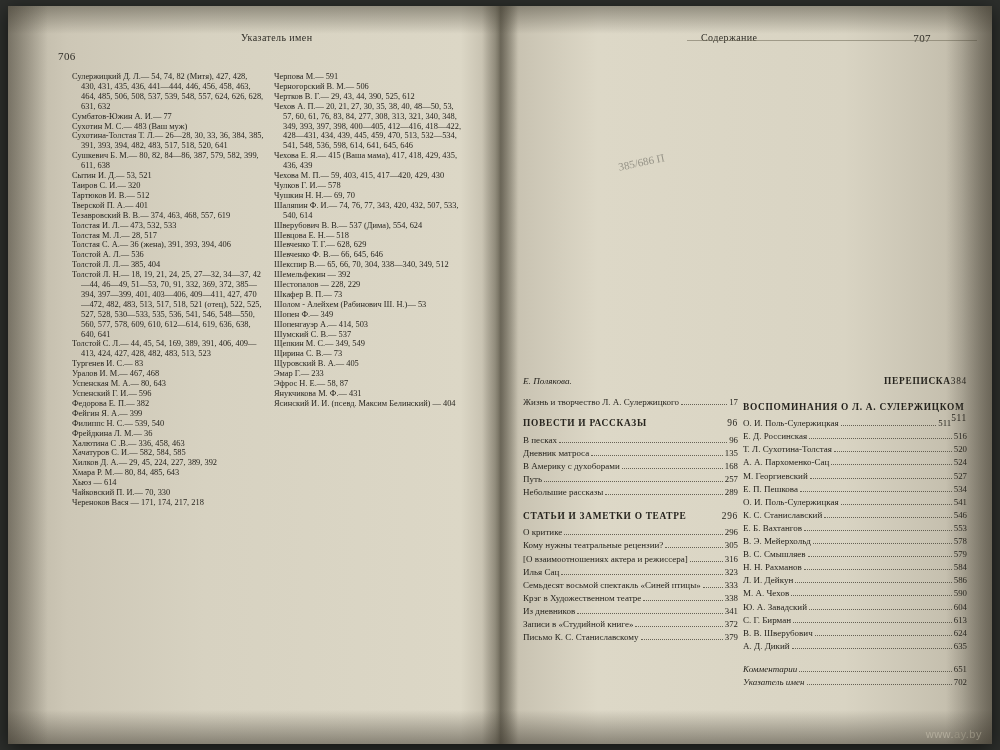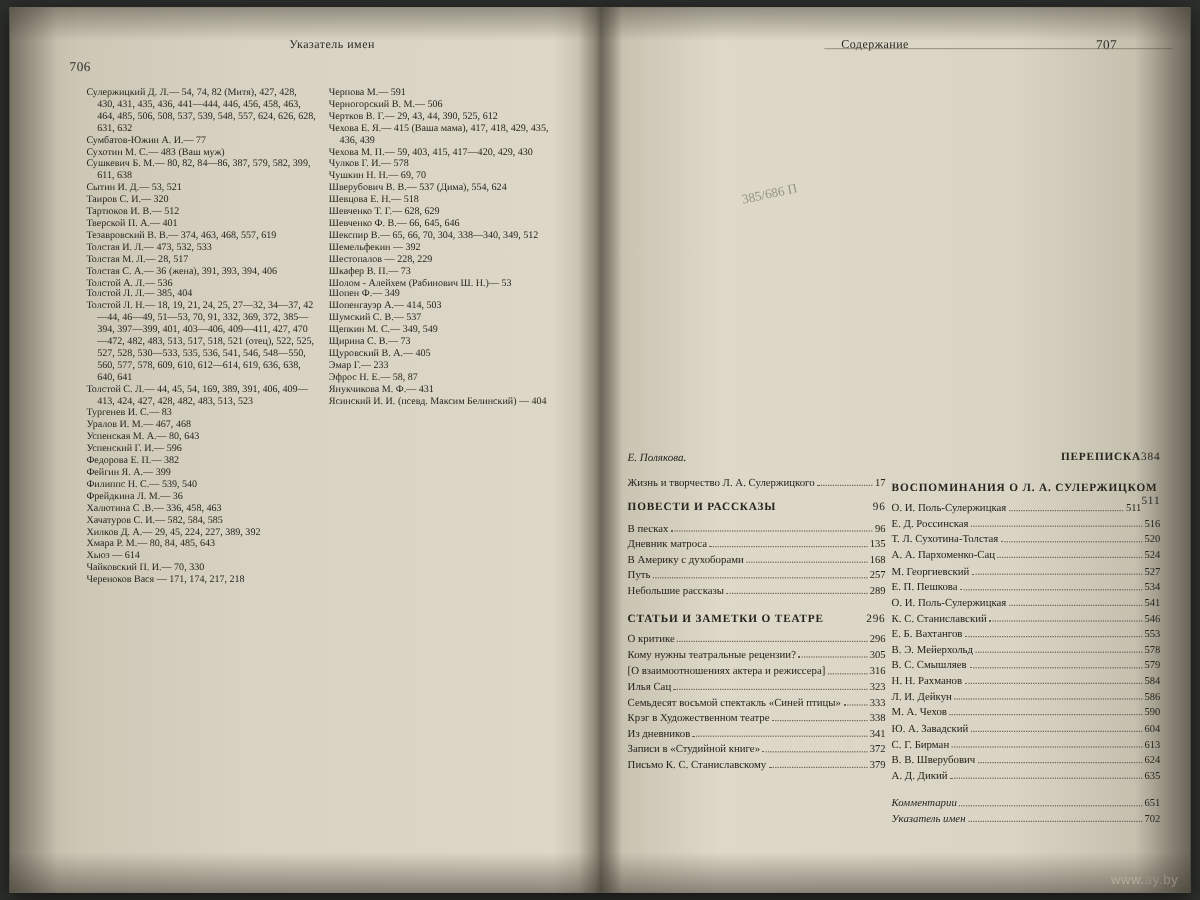--- a/index.html
+++ b/index.html
@@ -92,20 +92,21 @@
     <div class="page page-left">
       <div class="runhead">
         <span class="folio">706</span>
         <span class="title">Указатель имен</span>
       </div>
       <div class="cols">
         <div class="col col-a">
             <div class="entry">Сулержицкий Д. Л.— 54, 74, 82 (Митя), 427, 428, 430, 431, 435, 436, 441—444, 446, 456, 458, 463, 464, 485, 506, 508, 537, 539, 548, 557, 624, 626, 628, 631, 632</div>
             <div class="entry">Сумбатов-Южин А. И.— 77</div>
             <div class="entry">Сухотин М. С.— 483 (Ваш муж)</div>
+            <div class="entry">Сухотина-Толстая Т. Л.— 26—28, 30, 33, 36, 384, 385, 391, 393, 394, 482, 483, 517, 518, 520, 641</div>
             <div class="entry">Сушкевич Б. М.— 80, 82, 84—86, 387, 579, 582, 399, 611, 638</div>
             <div class="entry">Сытин И. Д.— 53, 521</div>
             <div class="entry">Таиров С. И.— 320</div>
             <div class="entry">Тартюков И. В.— 512</div>
             <div class="entry">Тверской П. А.— 401</div>
             <div class="entry">Тезавровский В. В.— 374, 463, 468, 557, 619</div>
             <div class="entry">Толстая И. Л.— 473, 532, 533</div>
             <div class="entry">Толстая М. Л.— 28, 517</div>
             <div class="entry">Толстая С. А.— 36 (жена), 391, 393, 394, 406</div>
             <div class="entry">Толстой А. Л.— 536</div>
@@ -125,24 +126,26 @@
             <div class="entry">Хилков Д. А.— 29, 45, 224, 227, 389, 392</div>
             <div class="entry">Хмара Р. М.— 80, 84, 485, 643</div>
             <div class="entry">Хьюз — 614</div>
             <div class="entry">Чайковский П. И.— 70, 330</div>
             <div class="entry">Череноков Вася — 171, 174, 217, 218</div>
           </div>
         <div class="col col-b">
             <div class="entry">Черпова М.— 591</div>
             <div class="entry">Черногорский В. М.— 506</div>
             <div class="entry">Чертков В. Г.— 29, 43, 44, 390, 525, 612</div>
+            <div class="entry">Чехов А. П.— 20, 21, 27, 30, 35, 38, 40, 48—50, 53, 57, 60, 61, 76, 83, 84, 277, 308, 313, 321, 340, 348, 349, 393, 397, 398, 400—405, 412—416, 418—422, 428—431, 434, 439, 445, 459, 470, 513, 532—534, 541, 548, 536, 598, 614, 641, 645, 646</div>
             <div class="entry">Чехова Е. Я.— 415 (Ваша мама), 417, 418, 429, 435, 436, 439</div>
             <div class="entry">Чехова М. П.— 59, 403, 415, 417—420, 429, 430</div>
             <div class="entry">Чулков Г. И.— 578</div>
             <div class="entry">Чушкин Н. Н.— 69, 70</div>
+            <div class="entry">Шаляпин Ф. И.— 74, 76, 77, 343, 420, 432, 507, 533, 540, 614</div>
             <div class="entry">Шверубович В. В.— 537 (Дима), 554, 624</div>
             <div class="entry">Шевцова Е. Н.— 518</div>
             <div class="entry">Шевченко Т. Г.— 628, 629</div>
             <div class="entry">Шевченко Ф. В.— 66, 645, 646</div>
             <div class="entry">Шекспир В.— 65, 66, 70, 304, 338—340, 349, 512</div>
             <div class="entry">Шемельфекин — 392</div>
             <div class="entry">Шестопалов — 228, 229</div>
             <div class="entry">Шкафер В. П.— 73</div>
             <div class="entry">Шолом - Алейхем (Рабинович Ш. Н.)— 53</div>
             <div class="entry">Шопен Ф.— 349</div>

